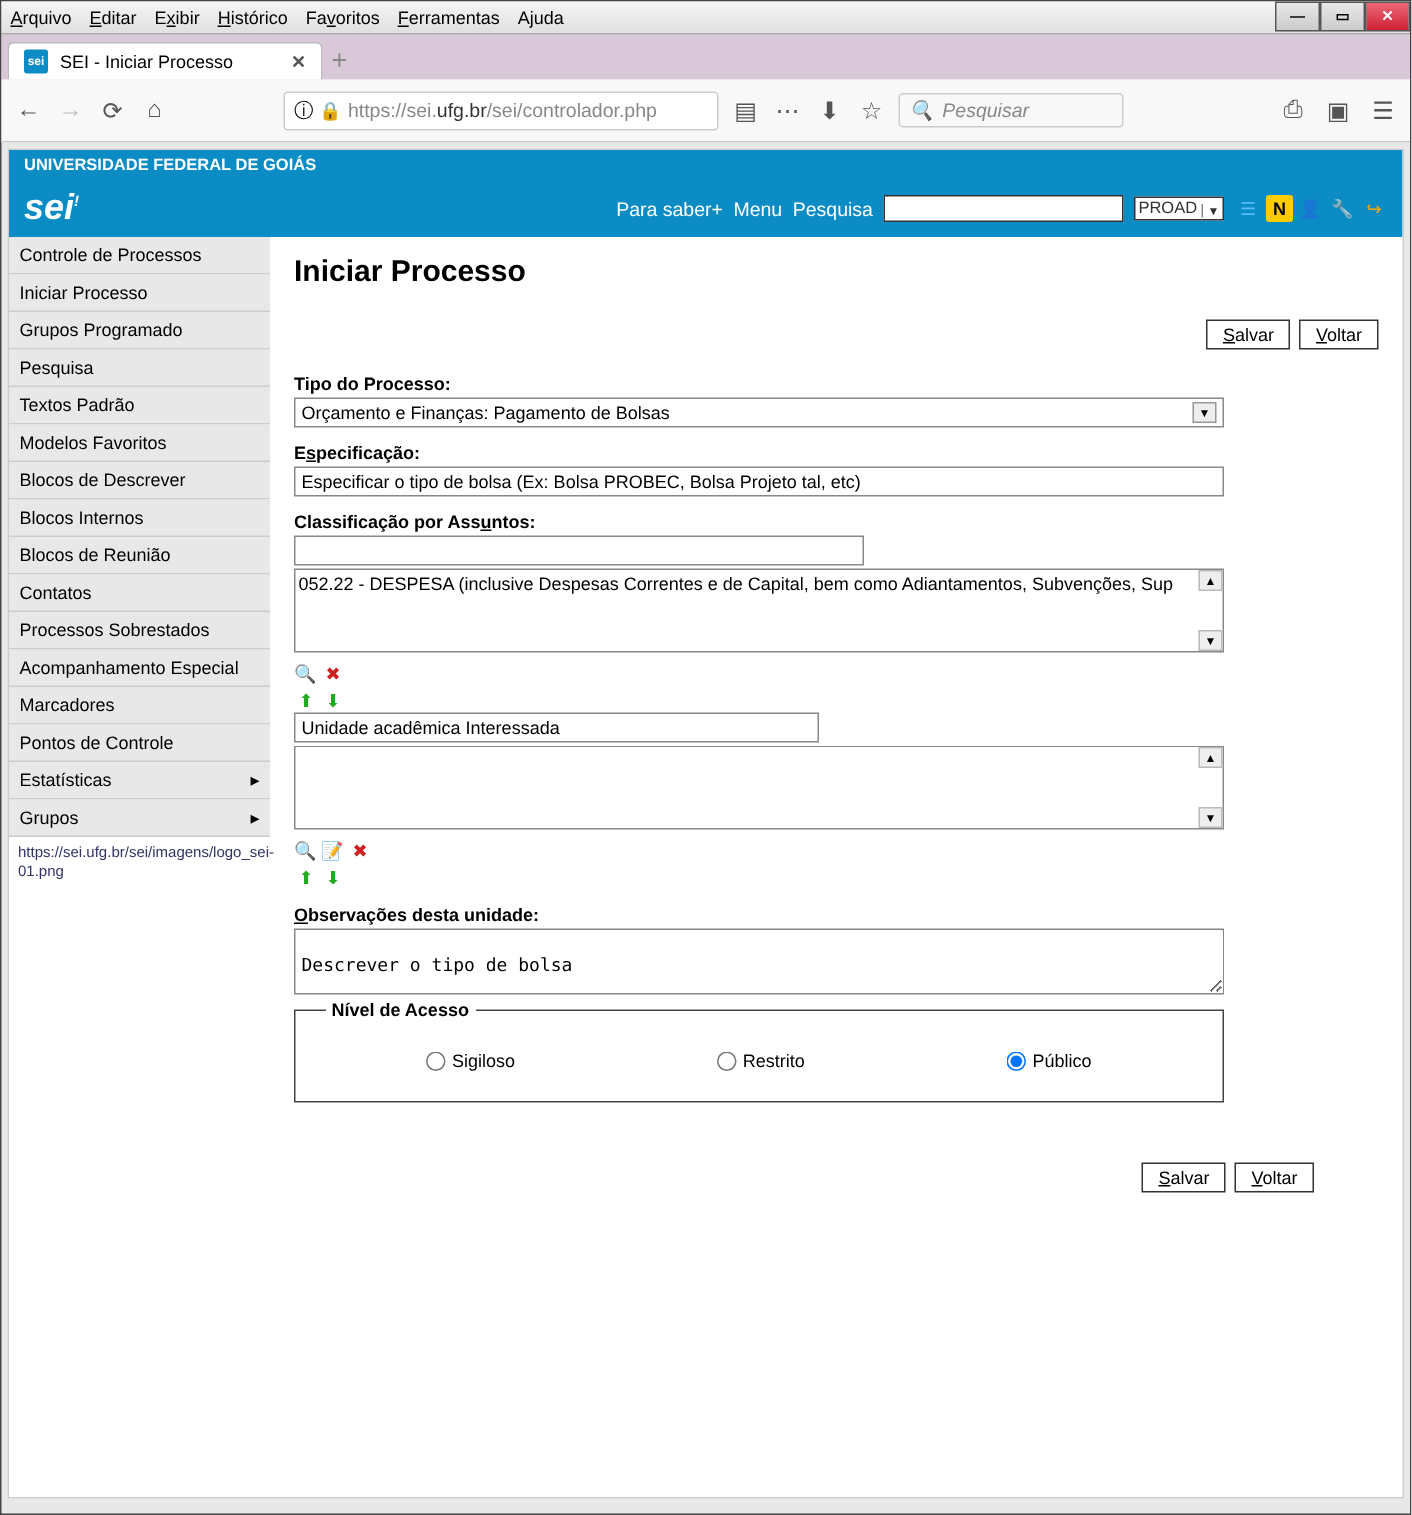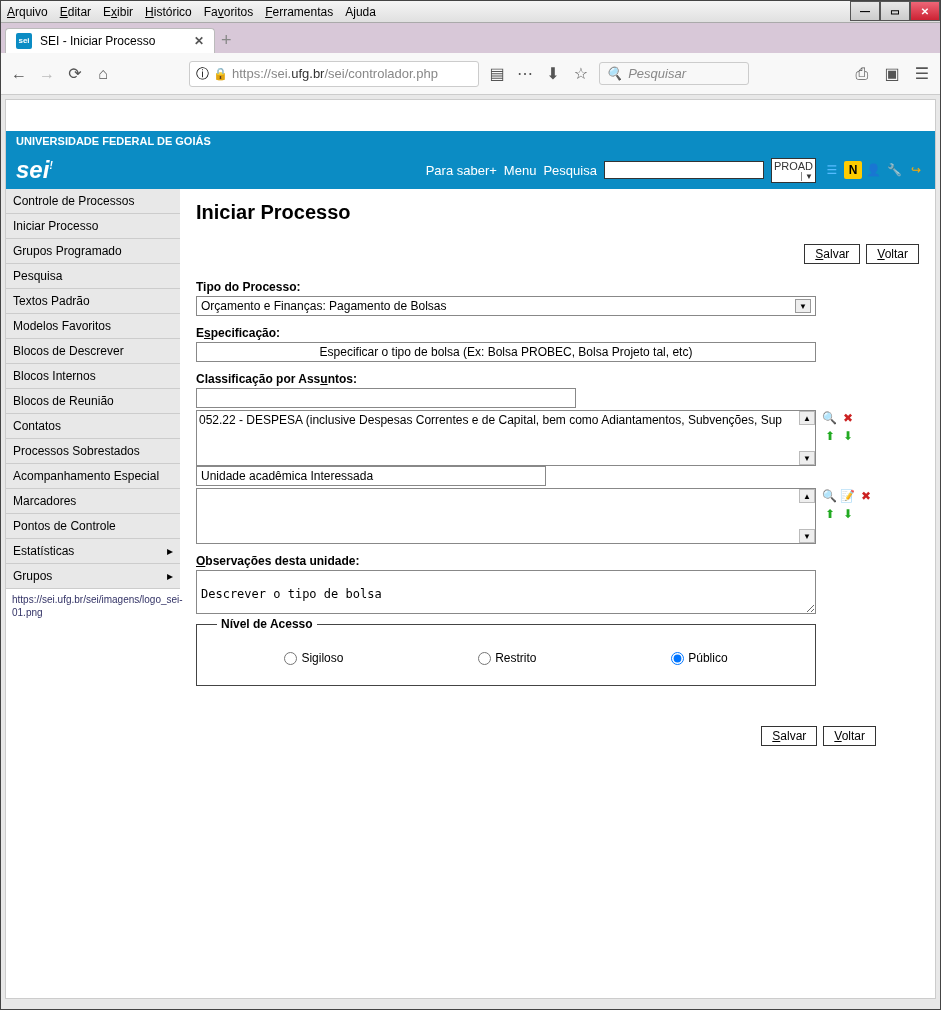--- a/index.html
+++ b/index.html
@@ -29,50 +29,50 @@
 .urlbar { flex: 0 0 290px; border: 1px solid #ccc; border-radius: 3px; padding: 3px 6px; display: flex; align-items: center; gap: 4px; background: #fff; font-size: 13px; }
 .urlbar .lock { color: #2a2; font-size: 12px; }
 .urlbar .url-text { color: #888; white-space: nowrap; overflow: hidden; }
 .urlbar .url-text .domain { color: #333; }
 .searchbox { flex: 0 0 150px; border: 1px solid #ccc; border-radius: 3px; padding: 3px 6px; display: flex; align-items: center; gap: 6px; font-style: italic; color: #888; font-size: 13px; }
 .nav-right { margin-left: auto; display: flex; gap: 10px; align-items: center; }
 .hamburger { font-size: 16px; }
 
 .content-area { background: #fff; margin: 4px; border: 1px solid #ccc; height: 900px; overflow: auto; }
 
-.sei-header-top { background: #0b8cc4; color: #fff; padding: 4px 10px; font-size: 11px; font-weight: bold; margin-top: 31px; }
+.sei-header-top { background: #0b8cc4; color: #fff; padding: 4px 10px; font-size: 11px; font-weight: bold; }
 .sei-header { background: #0b8cc4; color: #fff; padding: 6px 10px; display: flex; align-items: center; gap: 14px; height: 38px; }
 .sei-logo { font-size: 24px; font-weight: bold; font-style: italic; }
 .sei-logo sup { font-size: 10px; }
 .sei-menu { margin-left: auto; display: flex; gap: 7px; align-items: center; font-size: 13px; }
 .sei-menu a { color: #fff; text-decoration: none; }
 .sei-search { width: 160px; height: 18px; border: 1px solid #333; }
-.sei-unit { background: #fff; color: #333; border: 1px solid #333; font-size: 11px; padding: 1px 2px; display: flex; align-items: flex-end; flex-direction: column; }
+.sei-unit { background: #fff; color: #333; border: 1px solid #333; font-size: 11px; padding: 1px 2px; display: flex; align-items: flex-end; }
 .sei-unit .arrow { font-size: 8px; margin-left: 3px; border-left: 1px solid #888; padding-left: 3px; }
 .sei-icons { display: flex; gap: 3px; align-items: center; }
 .sei-ico { width: 18px; height: 18px; display: flex; align-items: center; justify-content: center; font-size: 12px; cursor: pointer; }
 
 .main-layout { display: flex; }
 .sidebar { width: 174px; flex-shrink: 0; }
 .sidebar-item { background: #e8e8e8; border-bottom: 1px solid #ccc; padding: 5px 7px; font-size: 12px; cursor: pointer; display: flex; align-items: center; justify-content: space-between; }
 .sidebar-link { font-size: 10px; color: #336; padding: 4px 6px; text-decoration: none; display: block; line-height: 1.3; }
 
 .main-content { flex: 1; padding: 12px 16px; }
 .page-title { font-size: 20px; font-weight: bold; margin-bottom: 20px; }
 .action-bar { display: flex; justify-content: flex-end; gap: 6px; margin-bottom: 16px; }
 .btn { border: 1px solid #333; background: #fff; padding: 2px 10px; cursor: pointer; font-size: 12px; }
 .btn u { text-decoration: underline; }
 
 .form-label { font-size: 12px; font-weight: bold; margin-top: 10px; margin-bottom: 2px; }
 .form-label u { text-decoration: underline; }
 .select-wrap { border: 1px solid #888; background: #fff; display: flex; align-items: center; padding: 2px 4px; width: 620px; }
 .select-wrap .sel-arrow { margin-left: auto; border: 1px solid #999; background: #eee; width: 16px; height: 14px; display: flex; align-items: center; justify-content: center; font-size: 8px; }
-.text-input { border: 1px solid #888; width: 620px; padding: 2px 4px; font-size: 12px; height: 20px; text-align: center; }
-
-.assuntos-row { display: flex; gap: 6px; align-items: flex-start; margin-top: 2px; }
+.text-input { border: 1px solid #888; width: 620px; padding: 2px 4px; font-size: 12px; height: 20px; }
+
+.assuntos-row { display: flex; gap: 6px; align-items: flex-start; margin-top: 2px; flex-direction: column; }
 .list-box { border: 1px solid #888; width: 620px; height: 56px; padding: 2px; font-size: 12px; background: #fff; position: relative; overflow: hidden; }
 .list-box .scroll-up, .list-box .scroll-down { position: absolute; right: 0; width: 16px; height: 14px; background: #eee; border: 1px solid #bbb; font-size: 8px; display: flex; align-items: center; justify-content: center; }
 .list-box .scroll-up { top: 0; }
 .list-box .scroll-down { bottom: 0; }
 .list-box-content { padding-right: 18px; white-space: nowrap; overflow: hidden; text-overflow: ellipsis; }
 .side-icons { display: flex; flex-direction: column; gap: 2px; }
 .side-icons-row { display: flex; gap: 2px; }
 .mini-icon { width: 16px; height: 16px; display: flex; align-items: center; justify-content: center; font-size: 12px; cursor: pointer; }
 
 .int-input { border: 1px solid #888; width: 350px; padding: 2px 4px; font-size: 12px; height: 20px; }

